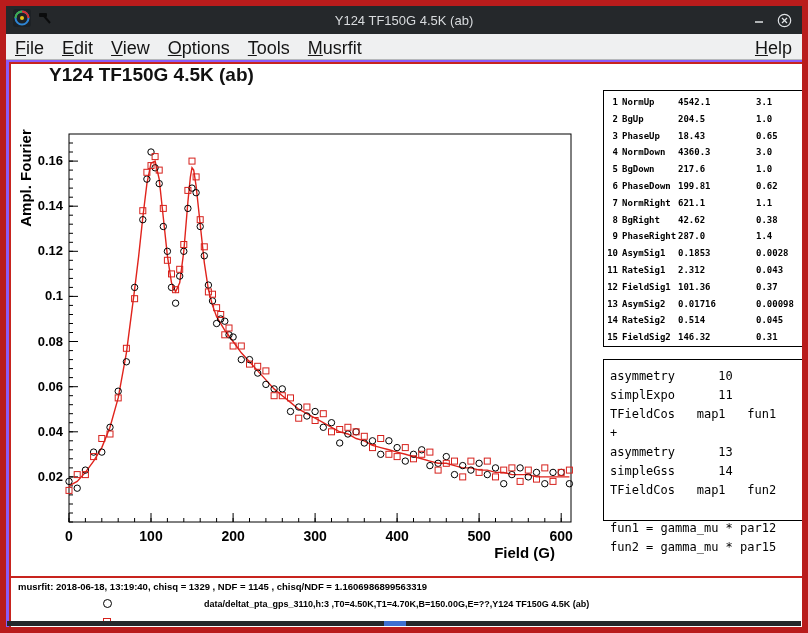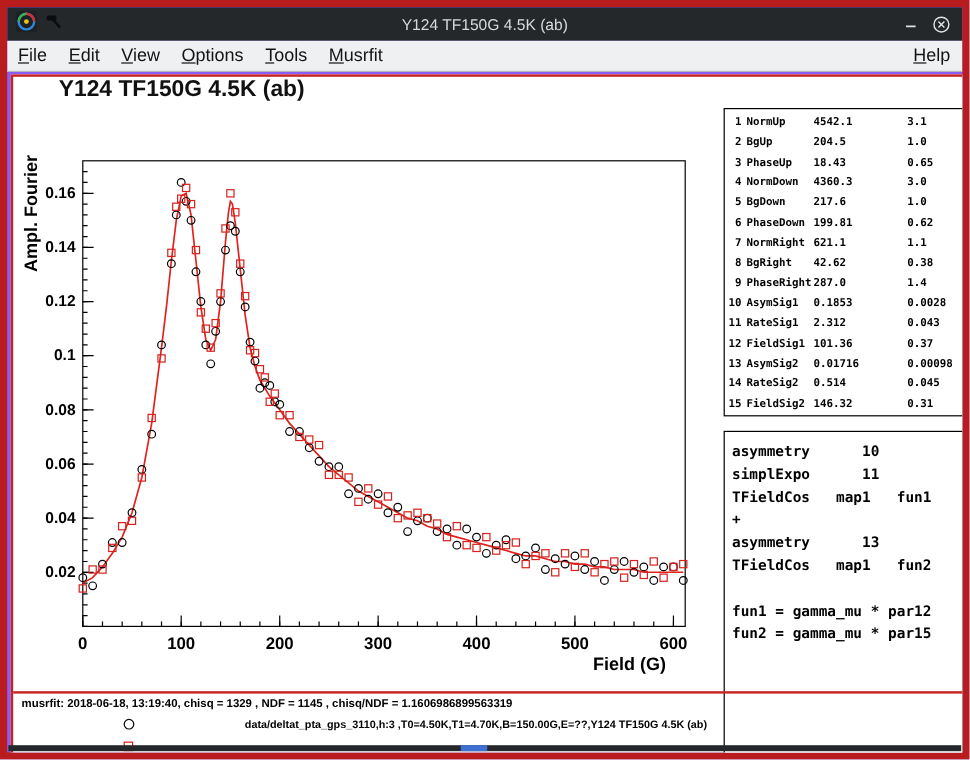--- a/index.html
+++ b/index.html
@@ -6,37 +6,37 @@
   html,body{width:808px;height:633px;overflow:hidden}
   body{font-family:"Liberation Sans",sans-serif;position:relative;background:#fff}
   .window{position:absolute;inset:0;border:6px solid #b91c1c;background:#8b5cf6;overflow:hidden}
 
   .titlebar{position:absolute;left:0;top:0;right:0;height:28px;background:#25282b;display:flex;align-items:center;color:#dcdfe2}
   .tb-left{display:flex;align-items:center;gap:7px;padding-left:7px;z-index:2}
   .tb-title{position:absolute;left:0;right:0;text-align:center;font-size:13px;color:#d8dbde}
   .tb-right{margin-left:auto;display:flex;align-items:center;gap:12px;padding-right:10px;z-index:2}
   .tb-btn{display:flex;align-items:center;cursor:default}
 
-  .menubar{position:absolute;top:28px;left:0;right:0;height:26px;background:#eff0f1;border-bottom:1px solid #b6b8ba;display:flex;align-items:flex-end;font-size:15px;color:#141414}
+  .menubar{position:absolute;top:28px;left:0;right:0;height:26px;background:#eff0f1;border-bottom:1px solid #b6b8ba;display:flex;align-items:flex-start;font-size:18px;color:#141414}
   #menu-items{display:flex;align-items:center}
   .menu-item{padding:4px 9px;cursor:default}
   .menu-help{margin-left:auto;padding:4px 10px}
 
   .canvas{position:absolute;left:3px;top:56px;width:800px;height:570px;background:#fff;border:2px solid #c8241e}
   .plot-title{position:absolute;left:38px;top:0;font-size:19px;font-weight:bold;color:#111;white-space:nowrap}
   svg.plot{position:absolute;left:0;top:0}
 
   .param-box{position:absolute;left:592px;top:26px;width:200px;height:257px;border:1px solid #000;font-family:"DejaVu Sans Mono",monospace;font-size:9px;font-weight:bold;padding-top:3px;background:#fff}
   .prow{display:flex;line-height:16.8px}
   .prow .num{width:14px;text-align:right}
   .prow .pname{width:56px;margin-left:4px}
   .prow .pval{width:78px}
   .prow .perr{flex:1}
 
-  .theory-box{position:absolute;left:592px;top:295px;width:200px;height:274px;border:1px solid #000;font-family:"DejaVu Sans Mono",monospace;font-size:12px;font-weight:bold;padding:7px 0 0 6px;background:#fff}
+  .theory-box{position:absolute;left:592px;top:295px;width:200px;height:162px;border:1px solid #000;font-family:"DejaVu Sans Mono",monospace;font-size:12px;font-weight:normal;padding:7px 0 0 6px;background:#fff}
   .tline{white-space:pre;line-height:19px}
 
   .pad-divider{position:absolute;left:0;top:512px;width:100%;height:2px;background:#c8241e}
   .info-pad{position:absolute;left:0;top:514px;right:0;bottom:0}
   .fit-info{position:absolute;left:7px;top:3px;font-size:9.5px;font-weight:bold;white-space:nowrap}
   #legend-rows{position:absolute;inset:0}
   .legend-row{position:absolute;left:0;right:0;height:14px}
   .legend-marker{display:block;position:absolute;left:92px;top:1px}
   .marker-circle{width:9px;height:9px;border:1px solid #000;border-radius:50%}
   .marker-square{width:8px;height:8px;border:1px solid #d6211c;margin-top:1px}
@@ -455,20 +455,21 @@
           <span class="pval">146.32</span>
           <span class="perr">0.31</span>
         </div>
       </div>
     <div class="theory-box" id="theory-lines">
         <div class="tline">asymmetry      10</div>
         <div class="tline">simplExpo      11</div>
         <div class="tline">TFieldCos   map1   fun1</div>
         <div class="tline">+</div>
         <div class="tline">asymmetry      13</div>
+        <div class="tline">simpleGss      14</div>
         <div class="tline">TFieldCos   map1   fun2</div>
         <div class="tline"> </div>
         <div class="tline">fun1 = gamma_mu * par12</div>
         <div class="tline">fun2 = gamma_mu * par15</div>
       </div>
 
     <div class="pad-divider" id="pad-divider" style="background: rgb(200, 36, 30);"></div>
 
     <div class="info-pad">
       <div class="fit-info">musrfit: 2018-06-18, 13:19:40, chisq = 1329 , NDF = 1145 , chisq/NDF = 1.1606986899563319</div>

